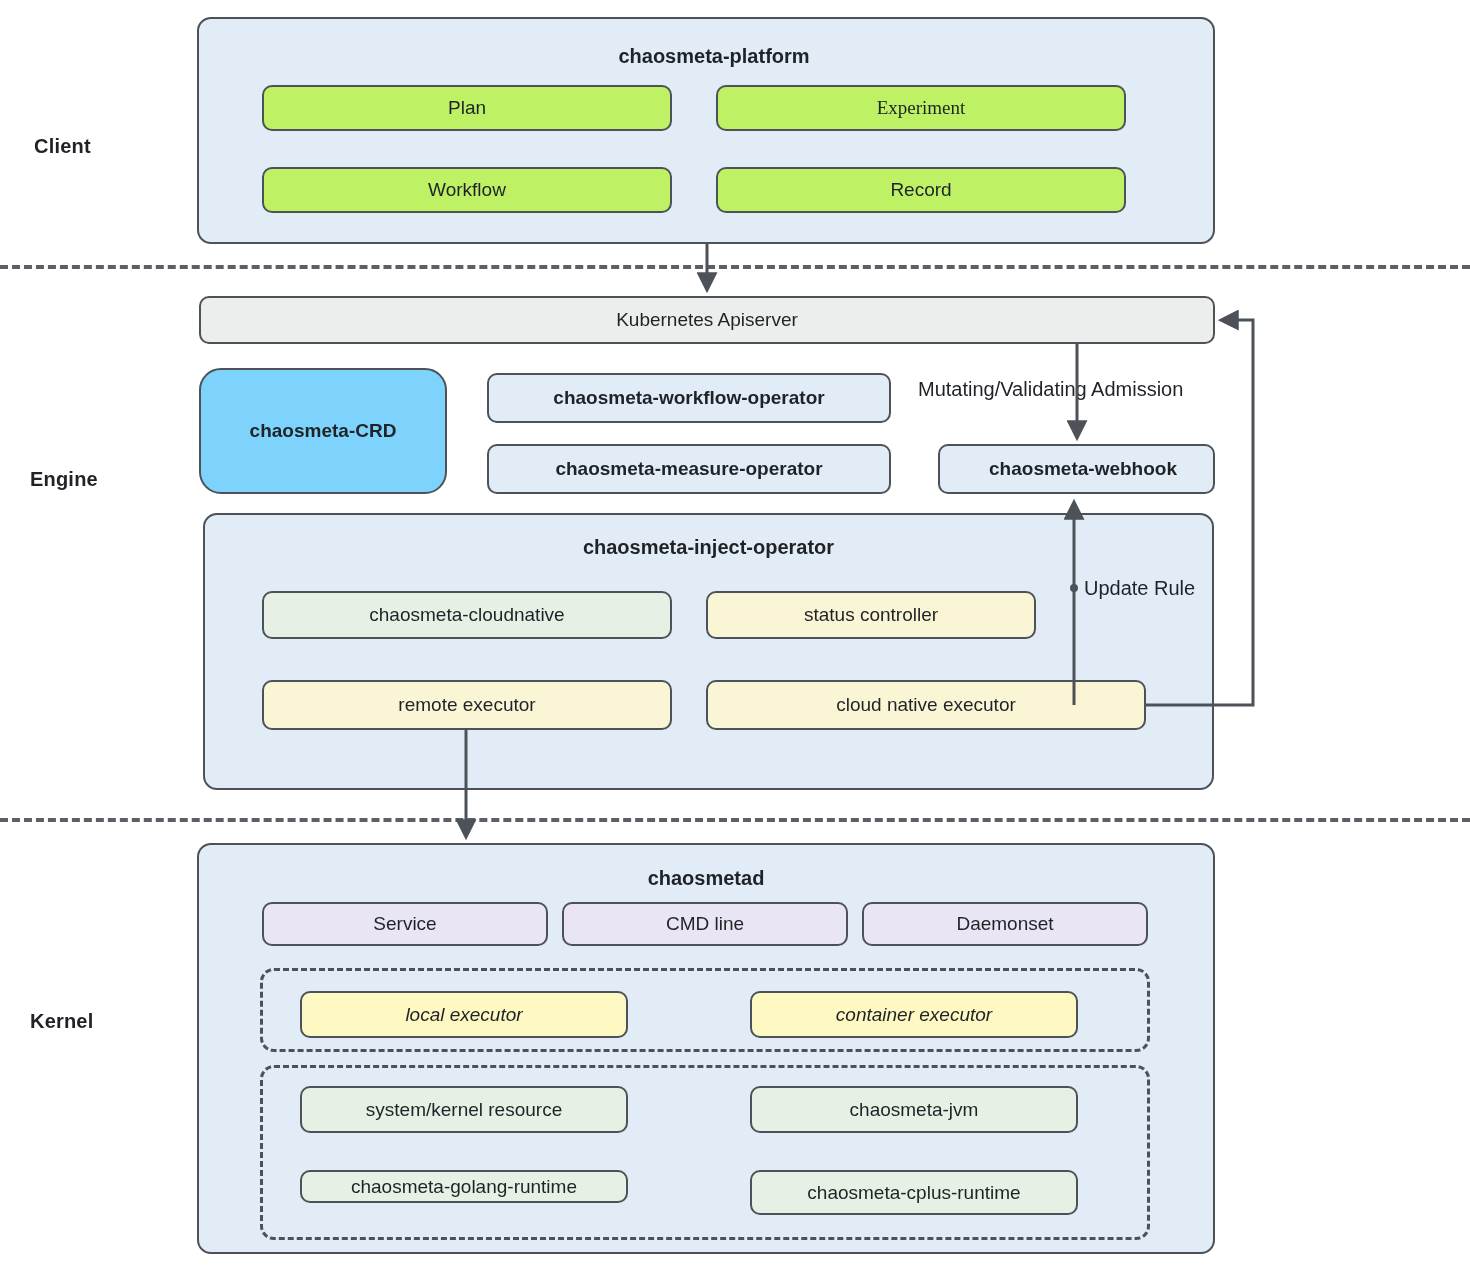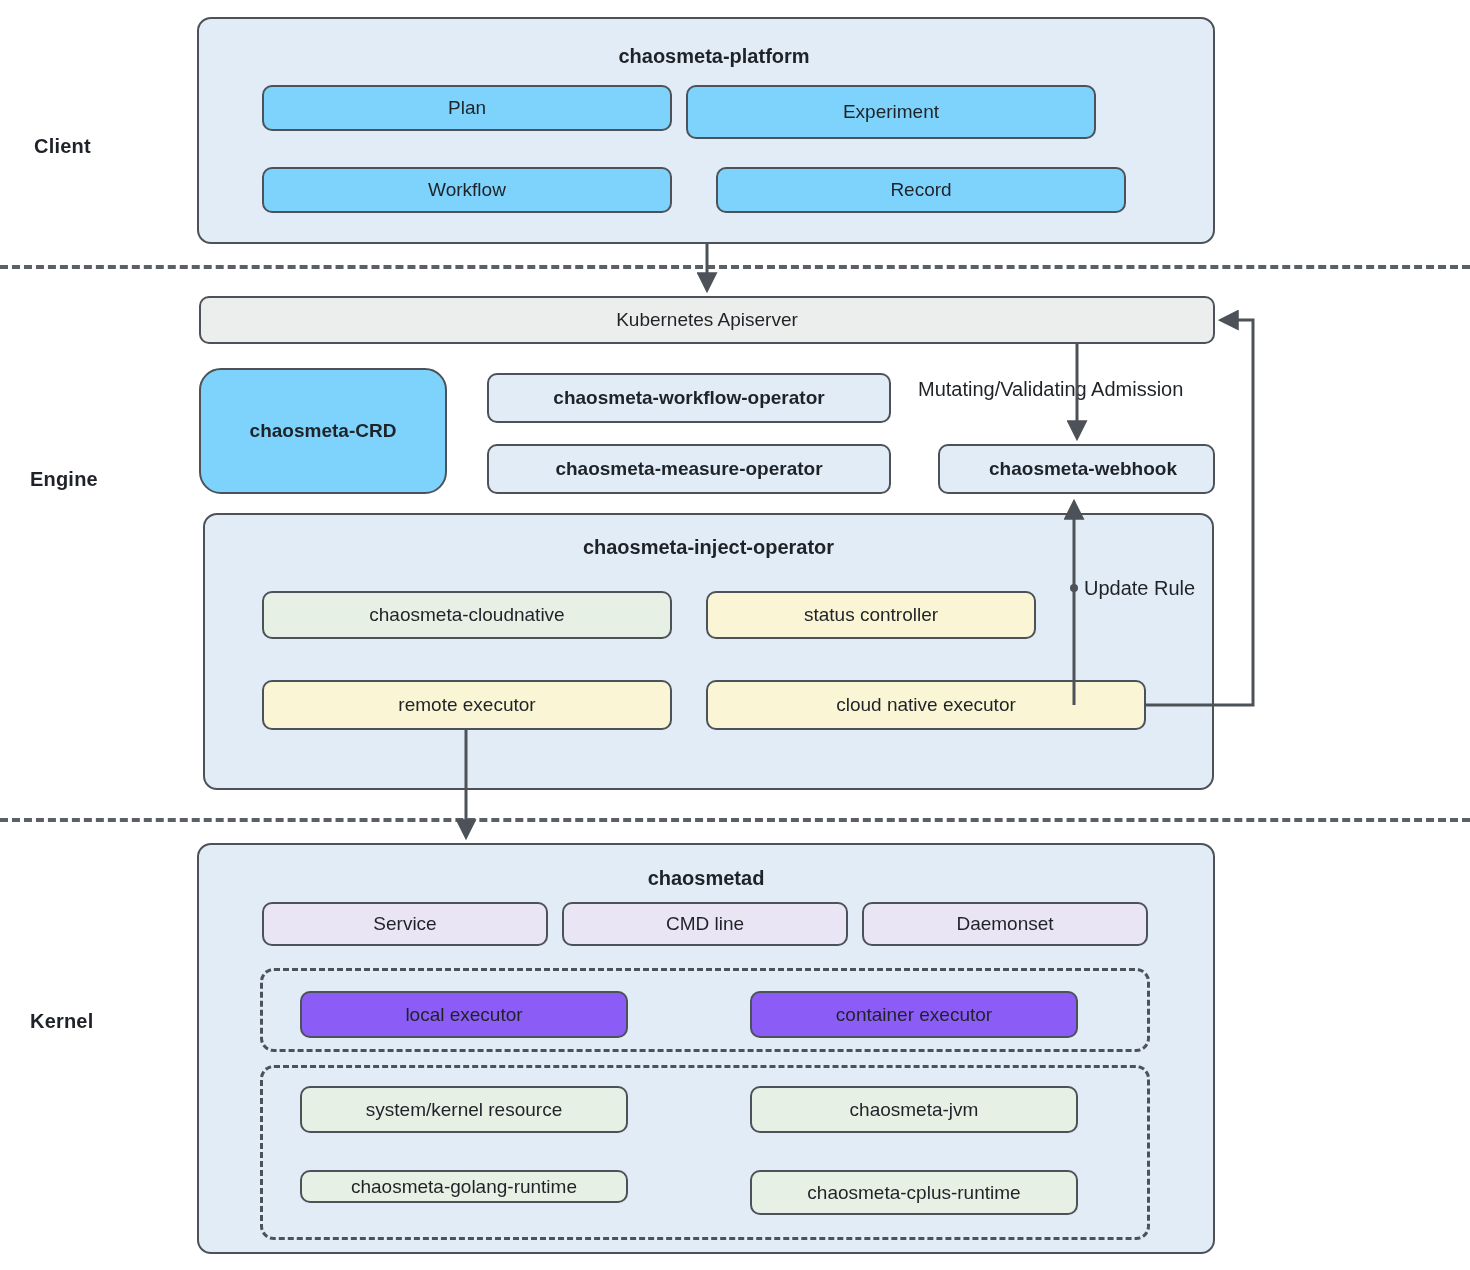--- a/index.html
+++ b/index.html
@@ -57,27 +57,27 @@
     border-radius: 10px;
     display: flex;
     align-items: center;
     justify-content: center;
     font-size: 19px;
     color: #1f2328;
     text-align: center;
     line-height: 1.15;
   }
   .node.bold { font-weight: bold; }
-  .c-mint   { background: #7dd3fc; }
+  .c-mint   { background: #bef264; }
   .c-grey   { background: #eceeed; }
   .c-purple { background: #7dd3fc; border-radius: 22px; }
   .c-blue   { background: #e1ecf7; }
   .c-green  { background: #e6f0e4; }
   .c-yellow { background: #faf5d4; }
-  .c-pink   { background: #8b5cf6; }
+  .c-pink   { background: #fef9c3; font-style: italic; }
   .c-lilac  { background: #eae5f4; }
   .dashed-group {
     position: absolute;
     box-sizing: border-box;
     border: 3px dashed #4c5257;
     border-radius: 14px;
     background: transparent;
   }
   .edge-label {
     position: absolute;
@@ -104,21 +104,21 @@
   <div class="layer-label" style="left:30px; top:468px;">Engine</div>
   <div class="layer-label" style="left:30px; top:1010px;">Kernel</div>
 
   <div class="divider" style="top:265px;"></div>
   <div class="divider" style="top:818px;"></div>
 
   <div class="panel" style="left:197px; top:17px; width:1018px; height:227px;">
     <div class="panel-title" style="top:26px;margin-left:8px;">chaosmeta-platform</div>
   </div>
   <div class="node c-mint" style="left:262px; top:85px; width:410px; height:46px;">Plan</div>
-  <div class="node c-mint" style="left:686px; top:85px; width:410px; height:54px;">Experiment</div>
+  <div class="node c-mint" style="left:716px; top:85px; width:410px; height:46px;font-family:Liberation Serif, serif;">Experiment</div>
   <div class="node c-mint" style="left:716px; top:167px; width:410px; height:46px;">Record</div>
   <div class="node c-mint" style="left:262px; top:167px; width:410px; height:46px;">Workflow</div>
 
   <div class="node c-grey" style="left:199px; top:296px; width:1016px; height:48px;">Kubernetes Apiserver</div>
 
   <div class="node c-purple bold" style="left:199px; top:368px; width:248px; height:126px;">chaosmeta-CRD</div>
 
   <div class="node c-blue bold" style="left:487px; top:373px; width:404px; height:50px;">chaosmeta-workflow-operator</div>
   <div class="node c-blue bold" style="left:487px; top:444px; width:404px; height:50px;">chaosmeta-measure-operator</div>
 

